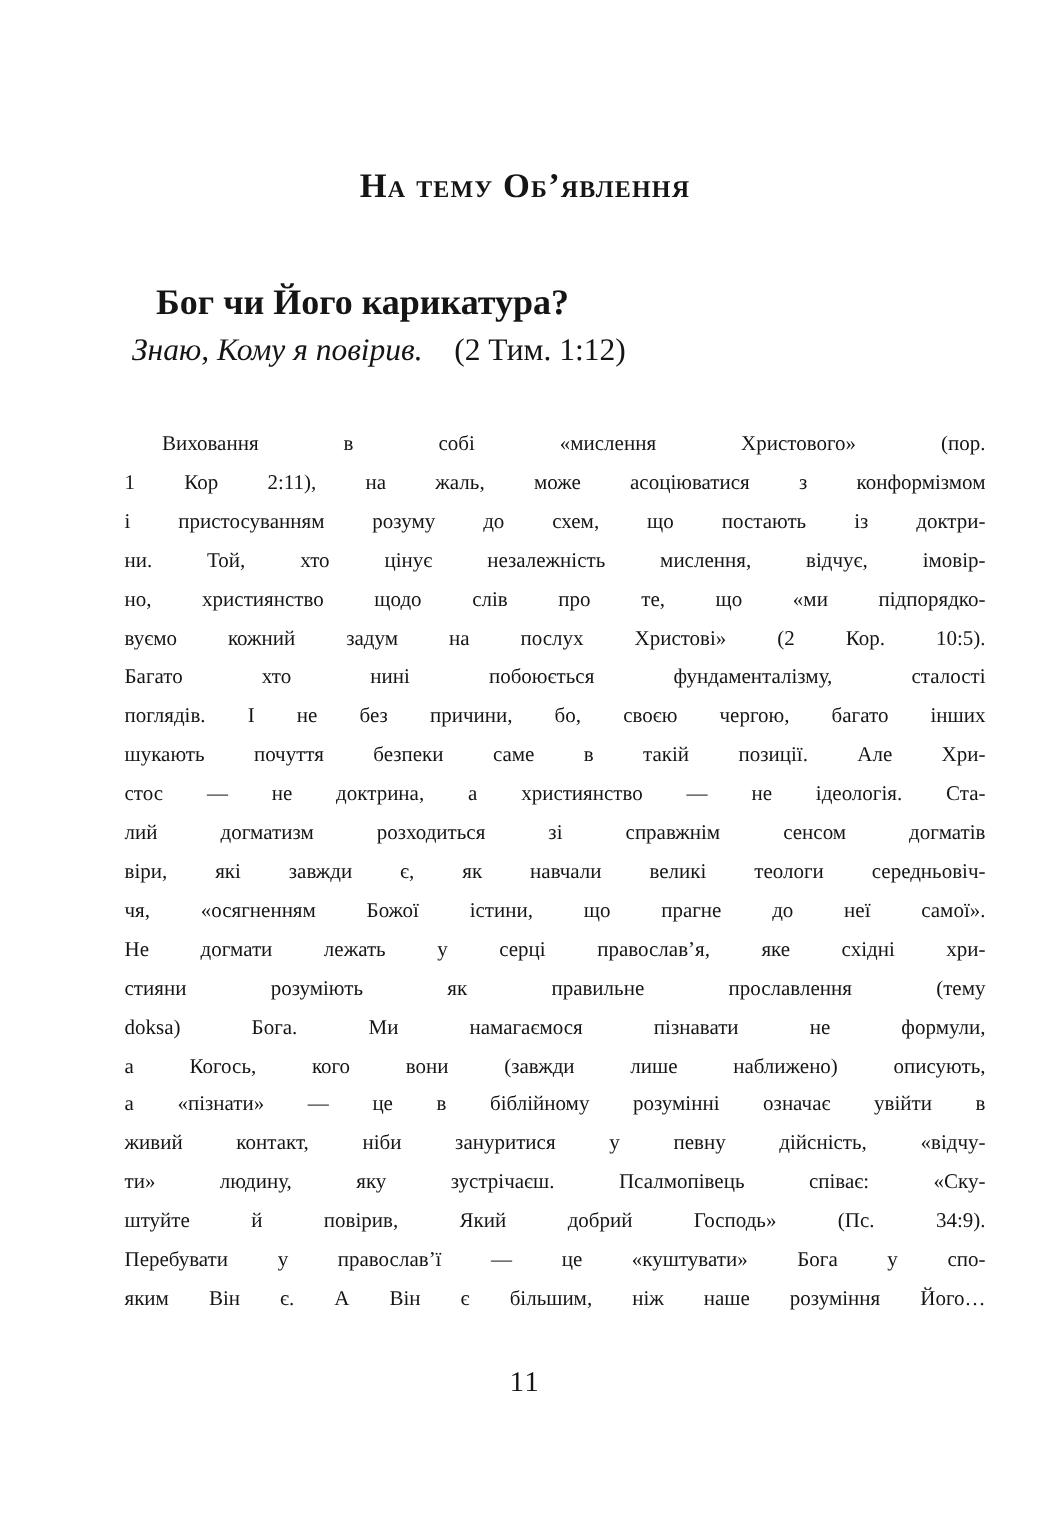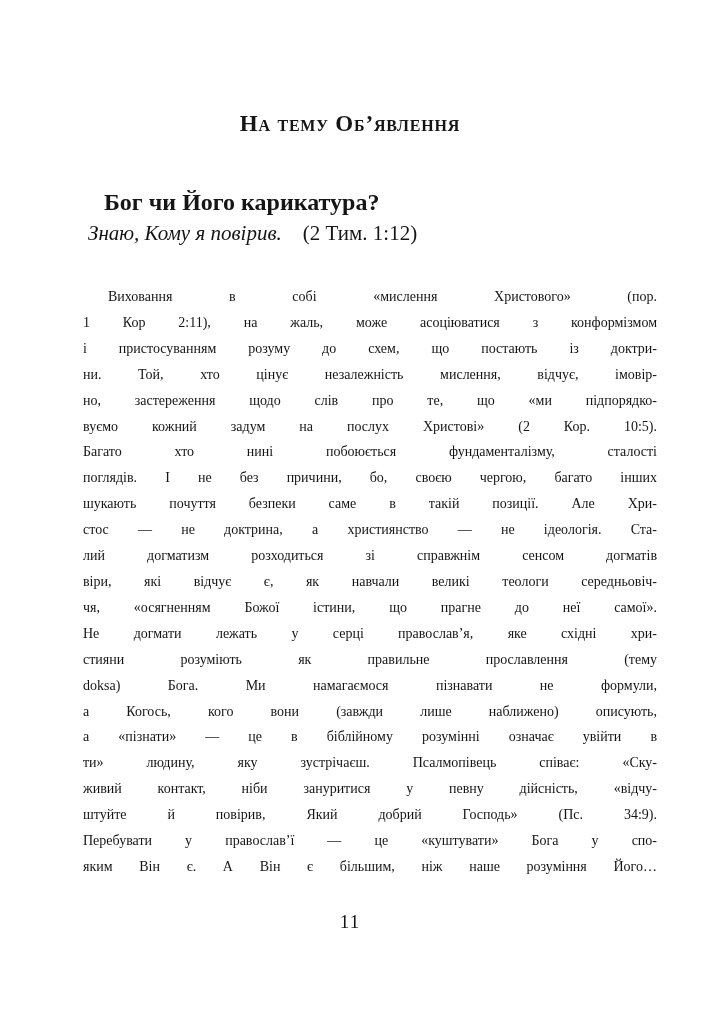--- a/index.html
+++ b/index.html
@@ -99,35 +99,35 @@
 
   <p class="epigraph">
     <span class="quote">Знаю, Кому я повірив.</span><span class="ref">(2 Тим. 1:12)</span>
   </p>
 
   <div class="body-text" id="body-text">
       <div class="line first"><span>Виховання в собі «мислення Христового» (пор.</span></div>
       <div class="line"><span>1 Кор 2:11), на жаль, може асоціюватися з конформізмом</span></div>
       <div class="line"><span>і пристосуванням розуму до схем, що постають із доктри-</span></div>
       <div class="line"><span>ни. Той, хто цінує незалежність мислення, відчує, імовір-</span></div>
-      <div class="line"><span>но, застереження щодо слів про те, що </span><span class="it">«ми підпорядко-</span></div>
+      <div class="line"><span>но, християнство щодо слів про те, що </span><span class="it">«ми підпорядко-</span></div>
       <div class="line"><span class="it">вуємо кожний задум на послух Христові»</span><span> (2 Кор. 10:5).</span></div>
       <div class="line"><span>Багато хто нині побоюється фундаменталізму, сталості</span></div>
       <div class="line"><span>поглядів. І не без причини, бо, своєю чергою, багато інших</span></div>
       <div class="line"><span>шукають почуття безпеки саме в такій позиції. Але Хри-</span></div>
       <div class="line"><span>стос — не доктрина, а християнство — не ідеологія. Ста-</span></div>
       <div class="line"><span>лий догматизм розходиться зі справжнім сенсом догматів</span></div>
-      <div class="line"><span>віри, які відчує є, як навчали великі теологи середньовіч-</span></div>
+      <div class="line"><span>віри, які завжди є, як навчали великі теологи середньовіч-</span></div>
       <div class="line"><span>чя, «осягненням Божої істини, що прагне до неї самої».</span></div>
       <div class="line"><span>Не догмати лежать у серці православ’я, яке східні хри-</span></div>
       <div class="line"><span>стияни розуміють як правильне прославлення (</span><span class="it">тему</span></div>
       <div class="line"><span class="it">doksa</span><span>) Бога. Ми намагаємося пізнавати не формули,</span></div>
       <div class="line"><span>а Когось, кого вони (завжди лише наближено) описують,</span></div>
       <div class="line"><span>а «пізнати» — це в біблійному розумінні означає увійти в</span></div>
+      <div class="line"><span>живий контакт, ніби зануритися у певну дійсність, «відчу-</span></div>
       <div class="line"><span>ти» людину, яку зустрічаєш. Псалмопівець співає: </span><span class="it">«Ску-</span></div>
-      <div class="line"><span>живий контакт, ніби зануритися у певну дійсність, «відчу-</span></div>
       <div class="line"><span class="it">штуйте й повірив, Який добрий Господь»</span><span> (Пс. 34:9).</span></div>
       <div class="line"><span>Перебувати у православ’ї — це «куштувати» Бога у спо-</span></div>
       <div class="line"><span>яким Він є. А Він є більшим, ніж наше розуміння Його…</span></div>
     </div>
 
   <div class="page-number">11</div>
 </div>
 
 </body></html>

